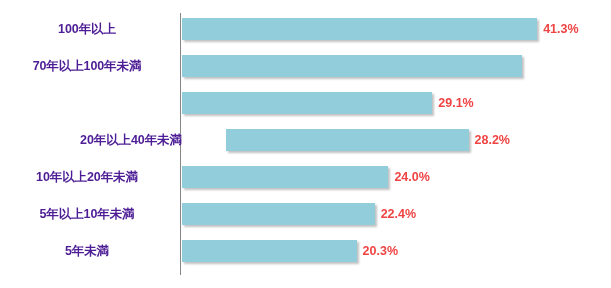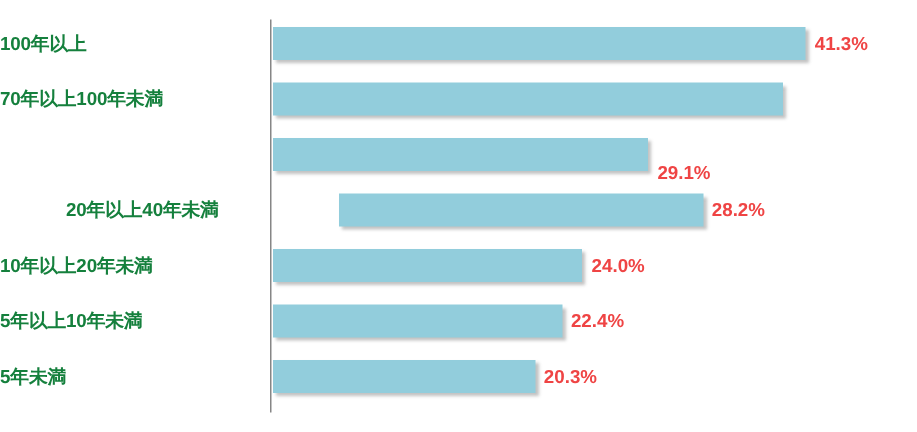--- a/index.html
+++ b/index.html
@@ -41,24 +41,24 @@
     width: 611px;
     height: 26px;
   }
   .category-label {
     position: absolute;
     left: 0;
     top: 0;
     width: 174px;
     height: 26px;
     line-height: 26px;
-    text-align: left;
+    text-align: center;
     font-size: 12.5px;
     font-weight: bold;
-    color: #15803d;
+    color: #4c1d95;
     white-space: nowrap;
     letter-spacing: -0.1px;
   }
   .bar-wrap {
     position: absolute;
     left: 182px;
     top: 2px;
     height: 22px;
   }
   .bar {
@@ -94,21 +94,21 @@
         <div class="bar-row" style="top: 53px;">
           <div class="category-label">70年以上100年未満</div>
           <div class="bar-wrap" style="width: 339.7px;">
             <div class="bar" style="width: 339.7px; background: rgb(146, 205, 220);"></div>
           </div>
         </div>
         <div class="bar-row" style="top: 90px;">
           <div class="bar-wrap" style="width: 250.26px;">
             <div class="bar" style="width: 250.26px; background: rgb(146, 205, 220);"></div>
           </div>
-          <div class="value-label" style="left: 438.26px; margin-top: 12px;">29.1%</div>
+          <div class="value-label" style="left: 438.26px;">29.1%</div>
         </div>
         <div class="bar-row" style="top: 127px; margin-left: 44px;">
           <div class="category-label">20年以上40年未満</div>
           <div class="bar-wrap" style="width: 242.52px;">
             <div class="bar" style="width: 242.52px; background: rgb(146, 205, 220);"></div>
           </div>
           <div class="value-label" style="left: 430.52px;">28.2%</div>
         </div>
         <div class="bar-row" style="top: 164px;">
           <div class="category-label">10年以上20年未満</div>

